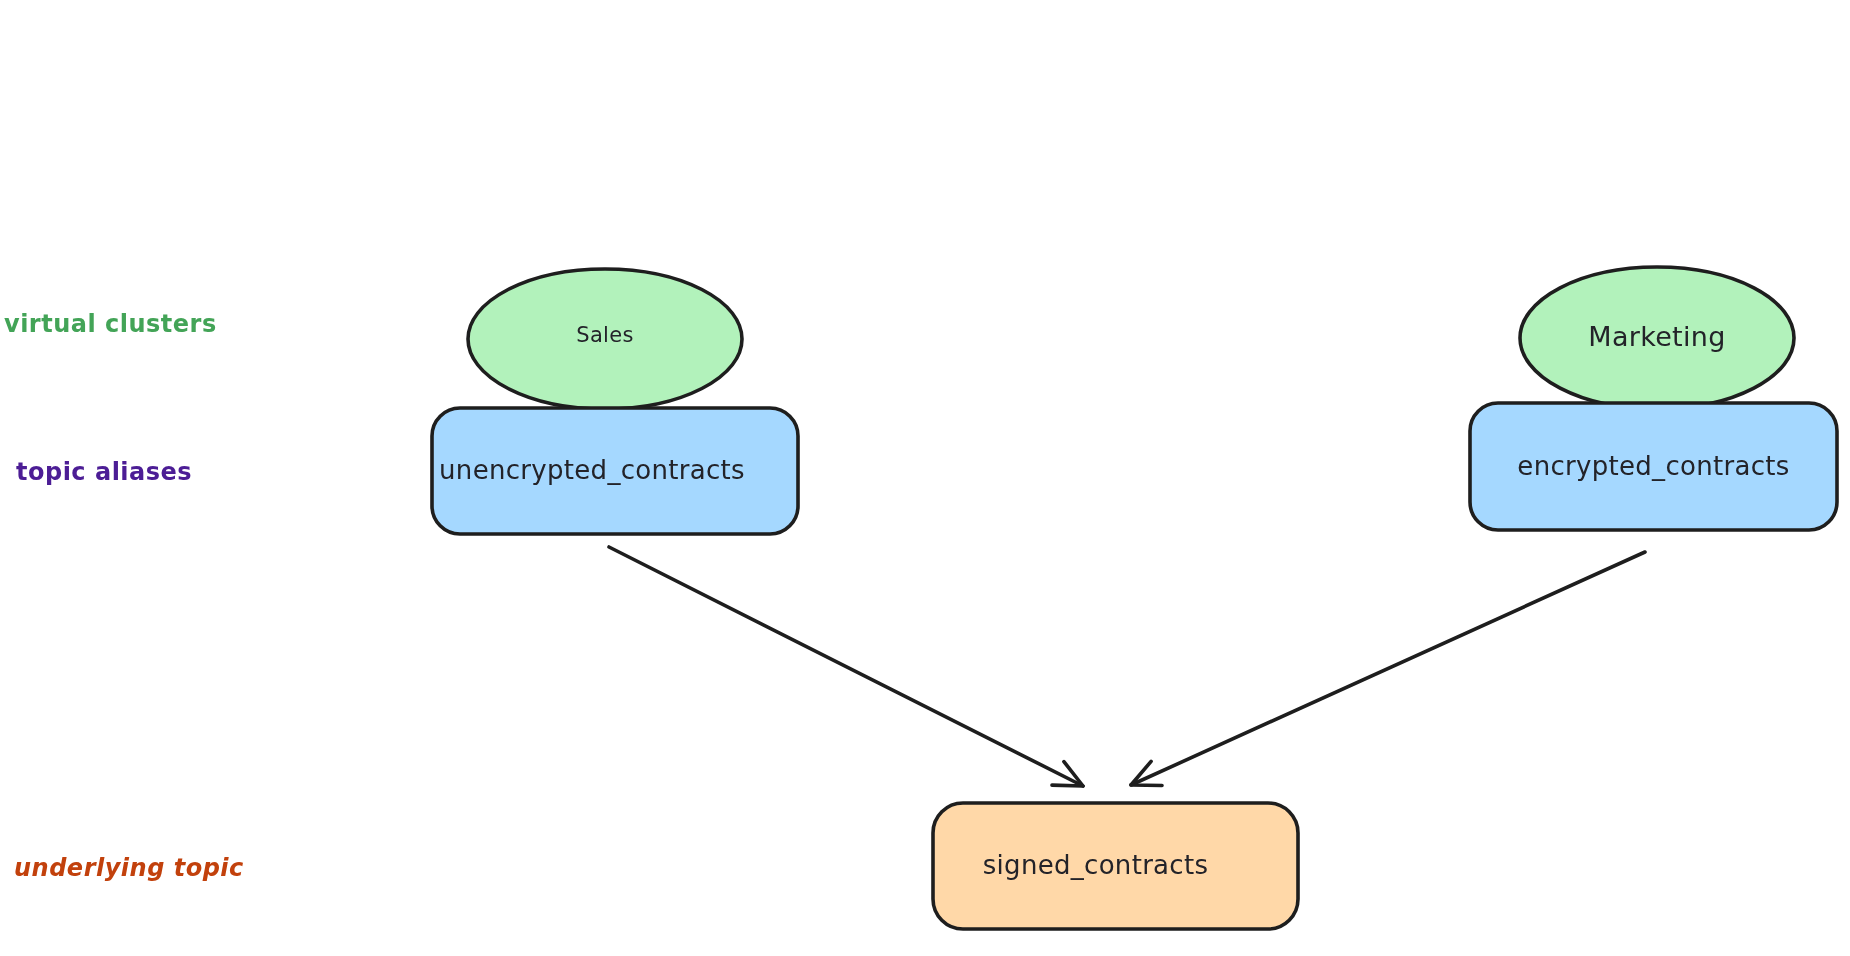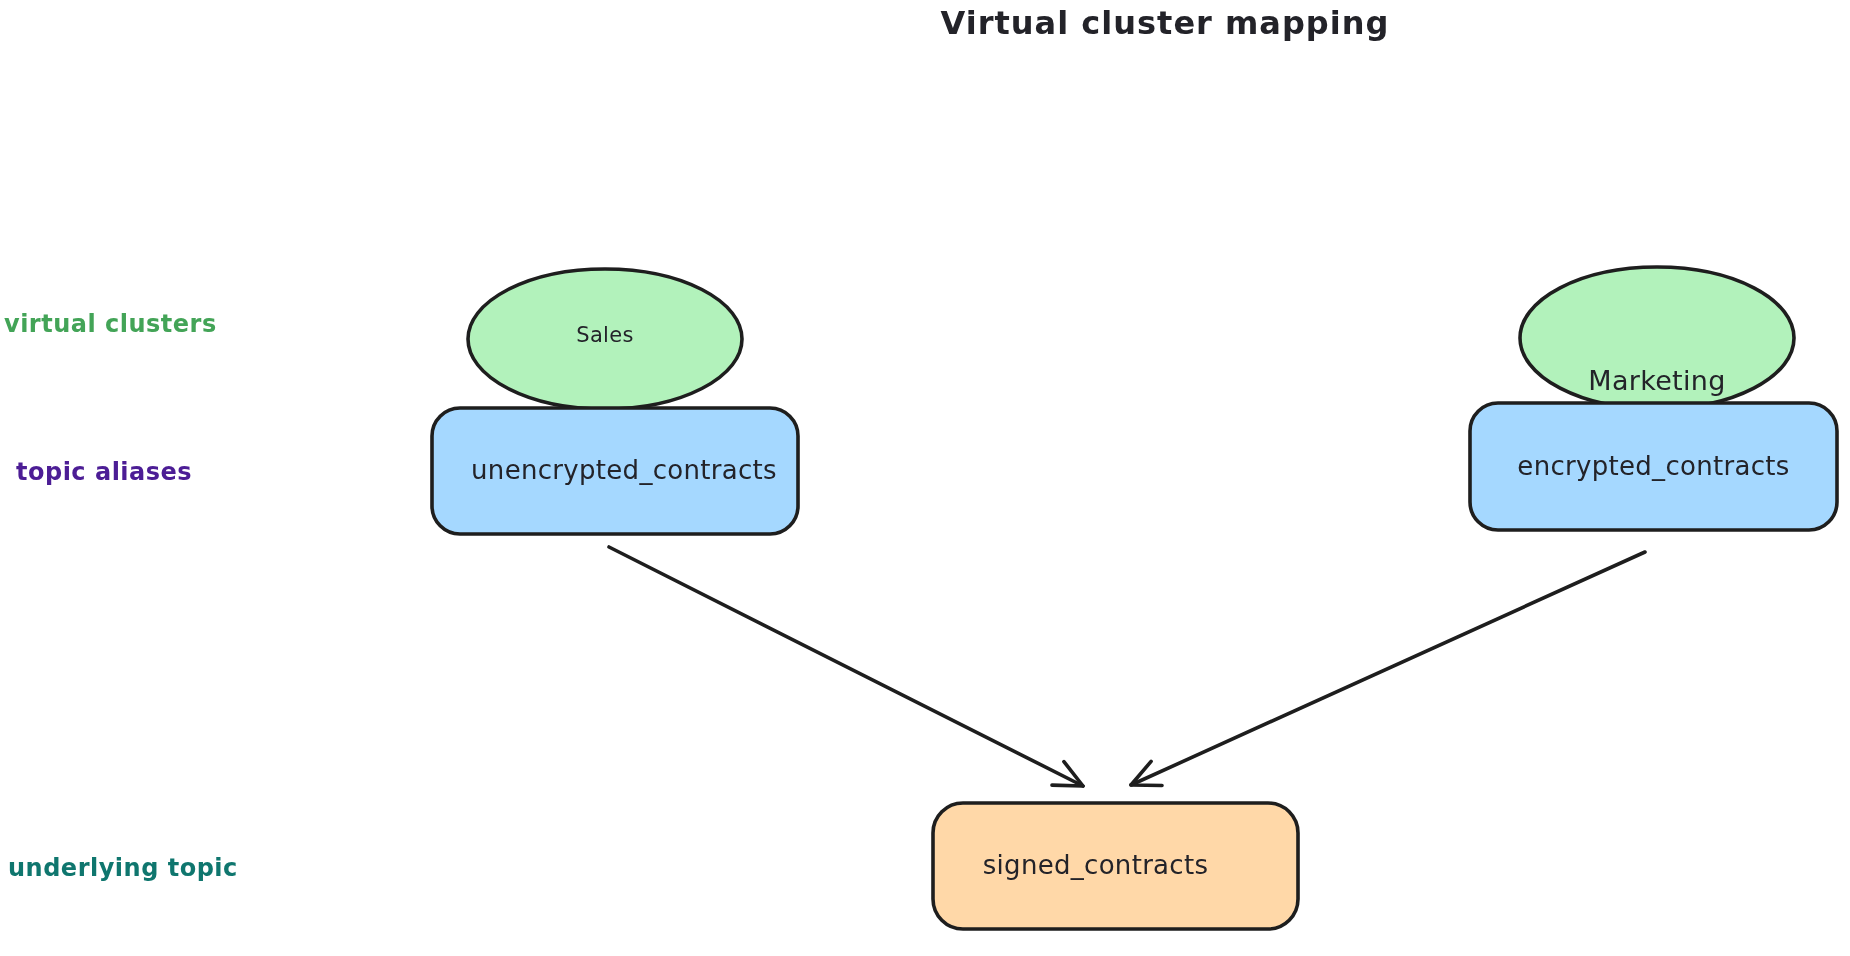--- a/index.html
+++ b/index.html
@@ -48,31 +48,31 @@
     color: #232329;
   }
   .row-label {
     font-size: 24px;
     font-weight: 600;
     letter-spacing: 0.5px;
     text-align: right;
   }
   .row-label.green  { left: 4px;  top: 310px; color: #43a457; }
   .row-label.blue   { left: 16px; top: 458px; color: #4c1d95; }
-  .row-label.orange { left: 8px; top: 854px; color: #0f766e; }
+  .row-label.orange { left: 14px; top: 854px; color: #c2410c; font-style: italic; }
   .node-label {
     text-align: center;
     font-size: 26px;
     font-weight: 500;
     color: #232329;
     letter-spacing: 0.3px;
   }
   .lbl-sales      { left: 455px;  top: 323px; width: 300px; font-size: 21px; }
-  .lbl-marketing  { left: 1507px; top: 321px; width: 300px; font-size: 27px; margin-top: 44px; }
-  .lbl-unenc      { left: 432px;  top: 455px; width: 320px; padding-left: 32px; }
+  .lbl-marketing  { left: 1507px; top: 321px; width: 300px; font-size: 27px; }
+  .lbl-unenc      { left: 432px;  top: 455px; width: 320px; }
   .lbl-enc        { left: 1470px; top: 451px; width: 367px; }
   .lbl-signed     { left: 913px;  top: 850px; width: 365px; }
 </style>
 </head>
 <body>
 
 <div class="canvas">
 
   <svg class="layer" viewBox="0 0 1850 956">
     <defs>
@@ -86,21 +86,20 @@
 
     <rect class="shape" x="432" y="408" width="366" height="126" rx="28" ry="28" fill="#a5d8ff"></rect>
     <rect class="shape" x="1470" y="403" width="367" height="127" rx="28" ry="28" fill="#a5d8ff"></rect>
 
     <line class="edge" x1="609" y1="547" x2="1083" y2="786" marker-end="url(#arrowhead)"></line>
     <line class="edge" x1="1645" y1="552" x2="1131" y2="785" marker-end="url(#arrowhead)"></line>
 
     <rect class="shape" x="933" y="803" width="365" height="126" rx="30" ry="30" fill="#ffd8a8"></rect>
   </svg>
 
-  <div class="txt title">Virtual cluster mapping</div>
 
   <div class="txt row-label green">virtual clusters</div>
   <div class="txt row-label blue">topic aliases</div>
   <div class="txt row-label orange">underlying topic</div>
 
   <div class="txt node-label lbl-sales">Sales</div>
   <div class="txt node-label lbl-marketing">Marketing</div>
   <div class="txt node-label lbl-unenc">unencrypted_contracts</div>
   <div class="txt node-label lbl-enc">encrypted_contracts</div>
   <div class="txt node-label lbl-signed">signed_contracts</div>

